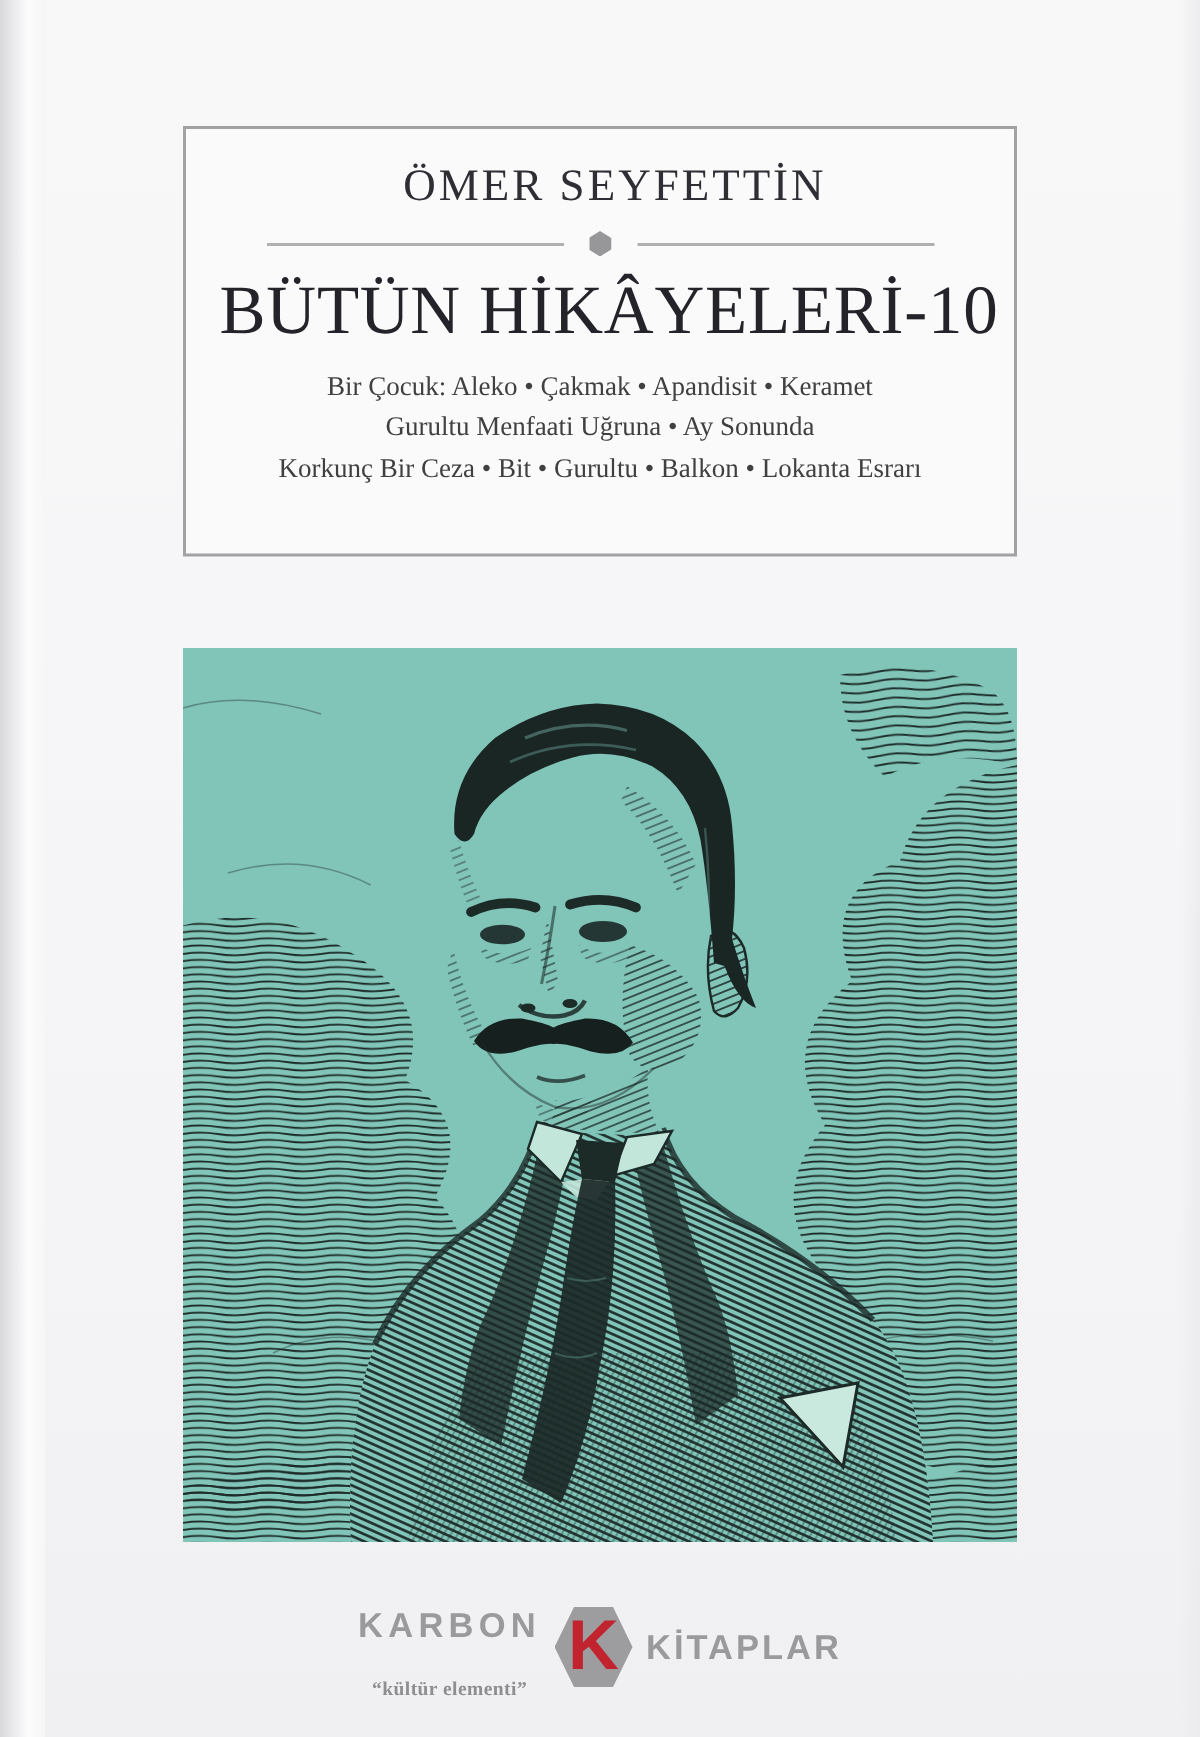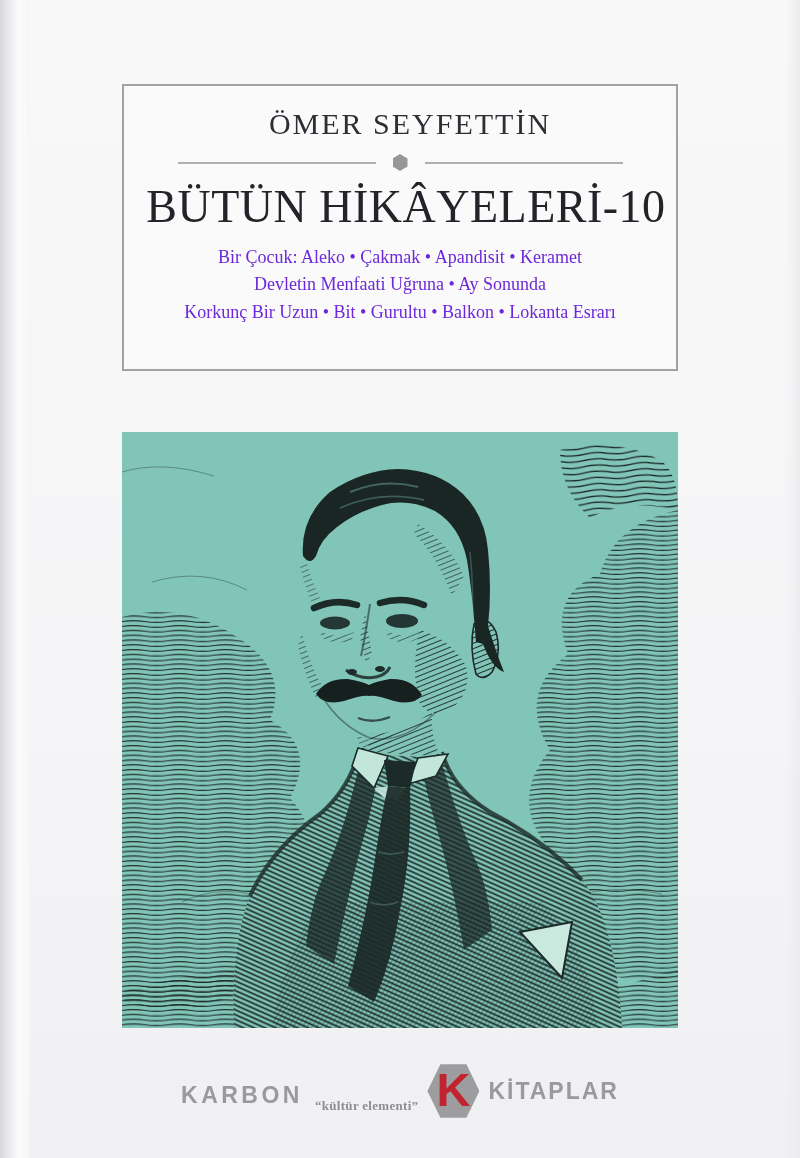--- a/index.html
+++ b/index.html
@@ -36,36 +36,36 @@
   .divider .line{width:198px;height:2px;background:#b0b0b2;}
   .divider .hex{
     width:15px;height:17px;background:#97979a;
     clip-path:polygon(50% 0,100% 27%,100% 73%,50% 100%,0 73%,0 27%);
   }
   .book-title{
     margin:10px 0 0 12px;font-size:46px;font-weight:normal;letter-spacing:.5px;
     line-height:1.15;color:#232329;
   }
   .stories{
-    margin:10px 0 0 0;font-size:18px;line-height:27.5px;color:#6d28d9;font-family:Liberation Serif, serif;
+    margin:10px 0 0 0;font-size:18px;line-height:27.5px;color:#404040;font-family:Liberation Serif, serif;
   }
   .stories span{display:block;}
   
   .portrait{
     position:absolute;left:122px;top:432px;width:556px;height:596px;margin:0;
     background:#81c4b8;
   }
   .portrait svg{display:block;}
   
   .logo{
     position:absolute;left:0;right:0;top:1062px;
     display:flex;justify-content:center;align-items:center;gap:9px;
     font-family:"Liberation Sans",sans-serif;
   }
-  .karbon-col{display:flex;flex-direction:row;align-items:center;padding-top:8px;gap:12px;}
+  .karbon-col{display:flex;flex-direction:column;align-items:center;padding-top:8px;}
   .karbon{font-size:23px;font-weight:bold;letter-spacing:3.5px;color:#9a9a9c;line-height:27px;}
   .tagline{
     margin-top:21px;font-size:13px;font-family:"Liberation Serif",serif;
     font-weight:bold;color:#8e8e90;letter-spacing:.3px;line-height:16px;
   }
   .hexlogo{position:relative;width:52px;height:58px;flex:0 0 auto;}
   .hexbg{
     position:absolute;inset:0;background:#9d9da0;
     clip-path:polygon(0 50%,25% 4%,75% 4%,100% 50%,75% 96%,25% 96%);
   }
@@ -85,22 +85,22 @@
   <section class="title-box">
     <h2 class="author">ÖMER SEYFETTİN</h2>
     <div class="divider">
       <span class="line"></span>
       <span class="hex"></span>
       <span class="line"></span>
     </div>
     <h1 class="book-title">BÜTÜN HİKÂYELERİ-10</h1>
     <p class="stories">
       <span>Bir Çocuk: Aleko • Çakmak • Apandisit • Keramet</span>
-      <span>Devletin Menfaati Uğruna • Ay Sonunda</span>
-      <span>Korkunç Bir Uzun • Bit • Gurultu • Balkon • Lokanta Esrarı</span>
+      <span>Gurultu Menfaati Uğruna • Ay Sonunda</span>
+      <span>Korkunç Bir Ceza • Bit • Gurultu • Balkon • Lokanta Esrarı</span>
     </p>
   </section>
 
   <figure class="portrait">
     <svg viewBox="0 0 556 596" width="556" height="596">
       <defs>
         <pattern id="pw1" width="46" height="4.8" patternUnits="userSpaceOnUse">
           <path d="M0,2.4 Q11.5,0.6 23,2.4 T46,2.4" fill="none" stroke="#1c2a28" stroke-width="1.15"></path>
         </pattern>
         <pattern id="pw2" width="46" height="6.2" patternUnits="userSpaceOnUse" patternTransform="rotate(-3)">

